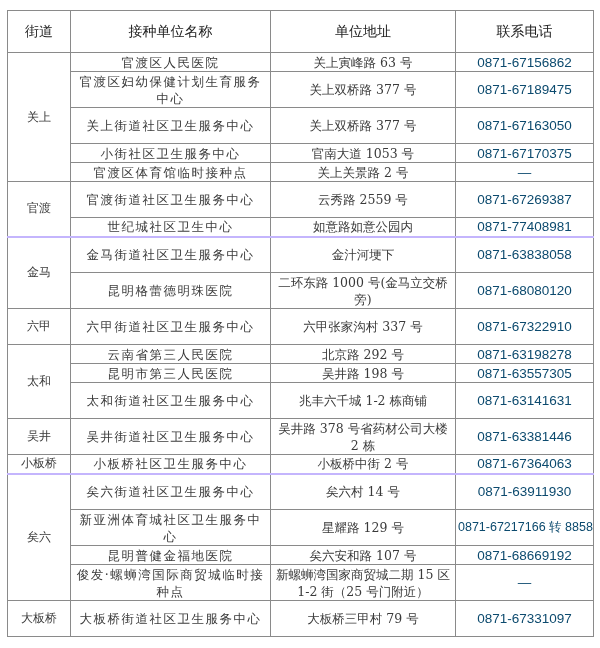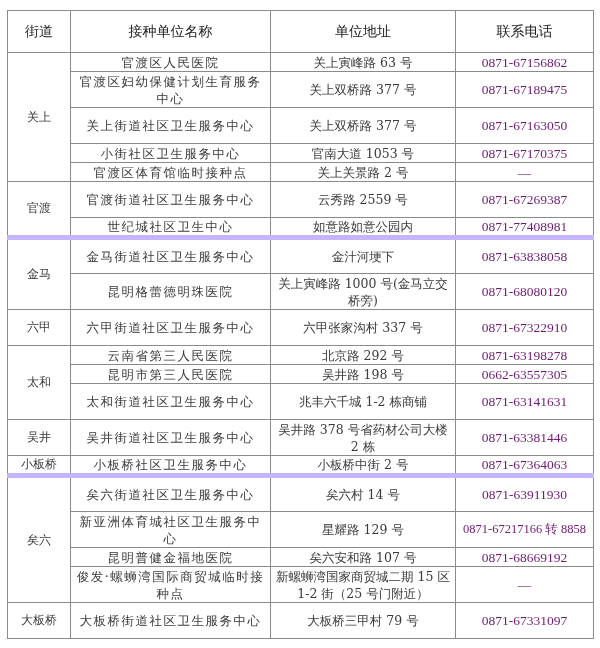--- a/index.html
+++ b/index.html
@@ -10,25 +10,25 @@
     border-collapse: collapse; table-layout: fixed;
   }
   table.vac th, table.vac td {
     border: 1px solid #8a8a8a; text-align: center; vertical-align: middle;
     padding: 0 2px; font-size: 12.5px; line-height: 17px; color: #3a3a3a;
     overflow: hidden;
   }
   table.vac th { font-size: 14px; font-weight: normal; color: #222;
                  font-family: Liberation Sans, sans-serif; }
   table.vac td.street { font-size: 12px; }
-  table.vac td.phone { font-family: Liberation Serif, serif; font-size: 13.5px; color: #701a75; white-space: nowrap; }
+  table.vac td.phone { font-family: Liberation Sans, sans-serif; font-size: 13.5px; color: #0c4a6e; white-space: nowrap; }
   table.vac tr.h-hdr { height: 42px; }
   table.vac tr.h1 { height: 19px; }
   table.vac tr.h2 { height: 36px; }
-  table.vac tr.group-start td { border-top: 5px solid #c4b5fd; }
+  table.vac tr.group-start td { border-top: 2px solid #c4b5fd; }
   col.c1 { width: 63px; } col.c2 { width: 200px; } col.c3 { width: 185px; } col.c4 { width: 138px; }
   .ls { letter-spacing: 1.5px; margin-top: 17px; }
 </style>
 </head>
 <body>
 
 <table class="vac">
   <colgroup>
       <col class="c1">
       <col class="c2">
@@ -85,41 +85,41 @@
     </tr>
 
     <tr class="h2 group-start">
       <td class="street" rowspan="2">金马</td>
       <td class="ls">金马街道社区卫生服务中心</td>
       <td>金汁河埂下</td>
       <td class="phone">0871-63838058</td>
     </tr>
     <tr class="h2">
       <td class="ls">昆明格蕾德明珠医院</td>
-      <td>关上寅峰路 1000 号(金马立交桥旁)</td>
+      <td>二环东路 1000 号(金马立交桥旁)</td>
       <td class="phone">0871-68080120</td>
     </tr>
 
     <tr class="h2">
       <td class="street">六甲</td>
       <td class="ls">六甲街道社区卫生服务中心</td>
       <td>六甲张家沟村 337 号</td>
       <td class="phone">0871-67322910</td>
     </tr>
 
     <tr class="h1">
       <td class="street" rowspan="3">太和</td>
       <td class="ls">云南省第三人民医院</td>
       <td>北京路 292 号</td>
       <td class="phone">0871-63198278</td>
     </tr>
     <tr class="h1">
       <td class="ls">昆明市第三人民医院</td>
       <td>吴井路 198 号</td>
-      <td class="phone">0662-63557305</td>
+      <td class="phone">0871-63557305</td>
     </tr>
     <tr class="h2">
       <td class="ls">太和街道社区卫生服务中心</td>
       <td>兆丰六千城 1-2 栋商铺</td>
       <td class="phone">0871-63141631</td>
     </tr>
 
     <tr class="h2">
       <td class="street">吴井</td>
       <td class="ls">吴井街道社区卫生服务中心</td>

